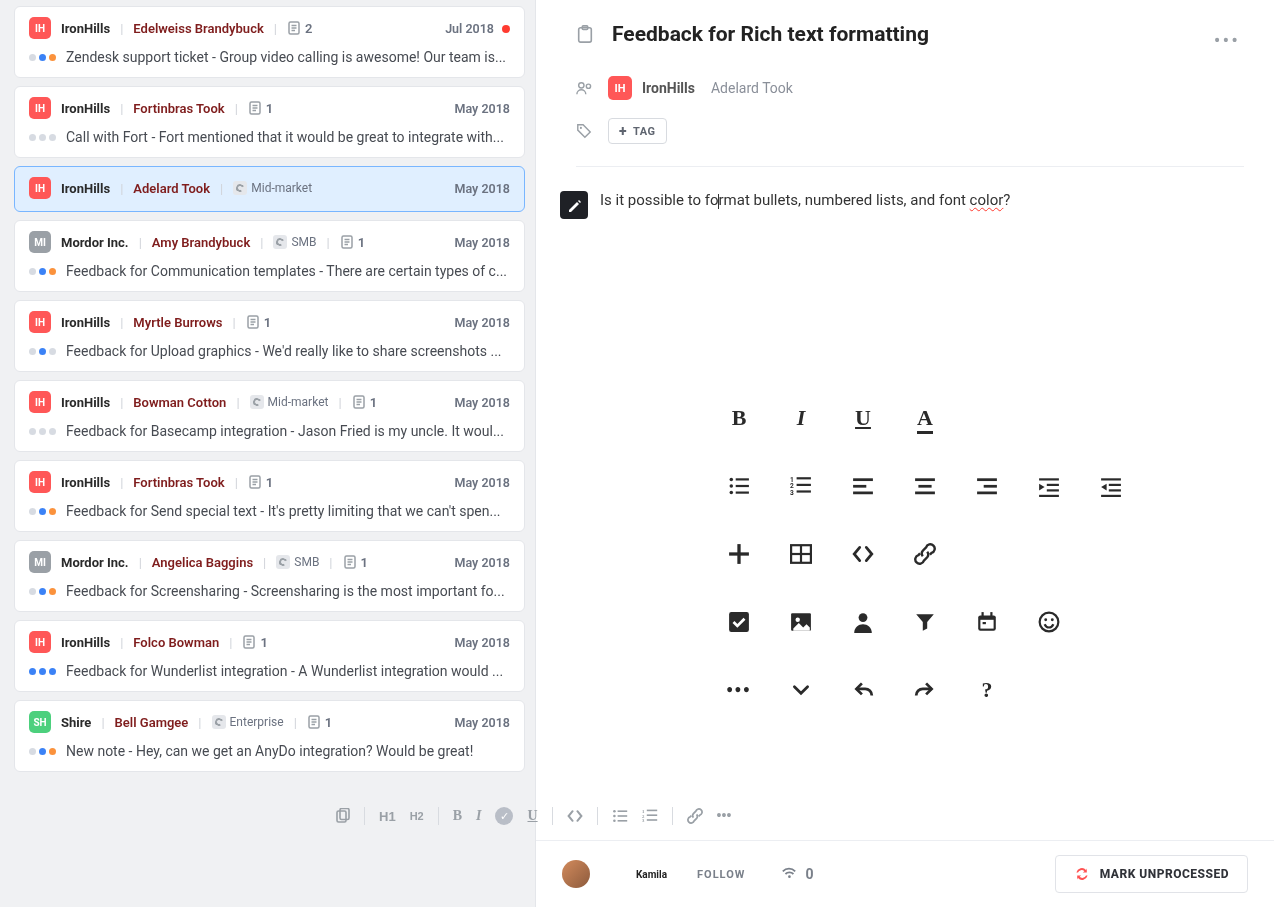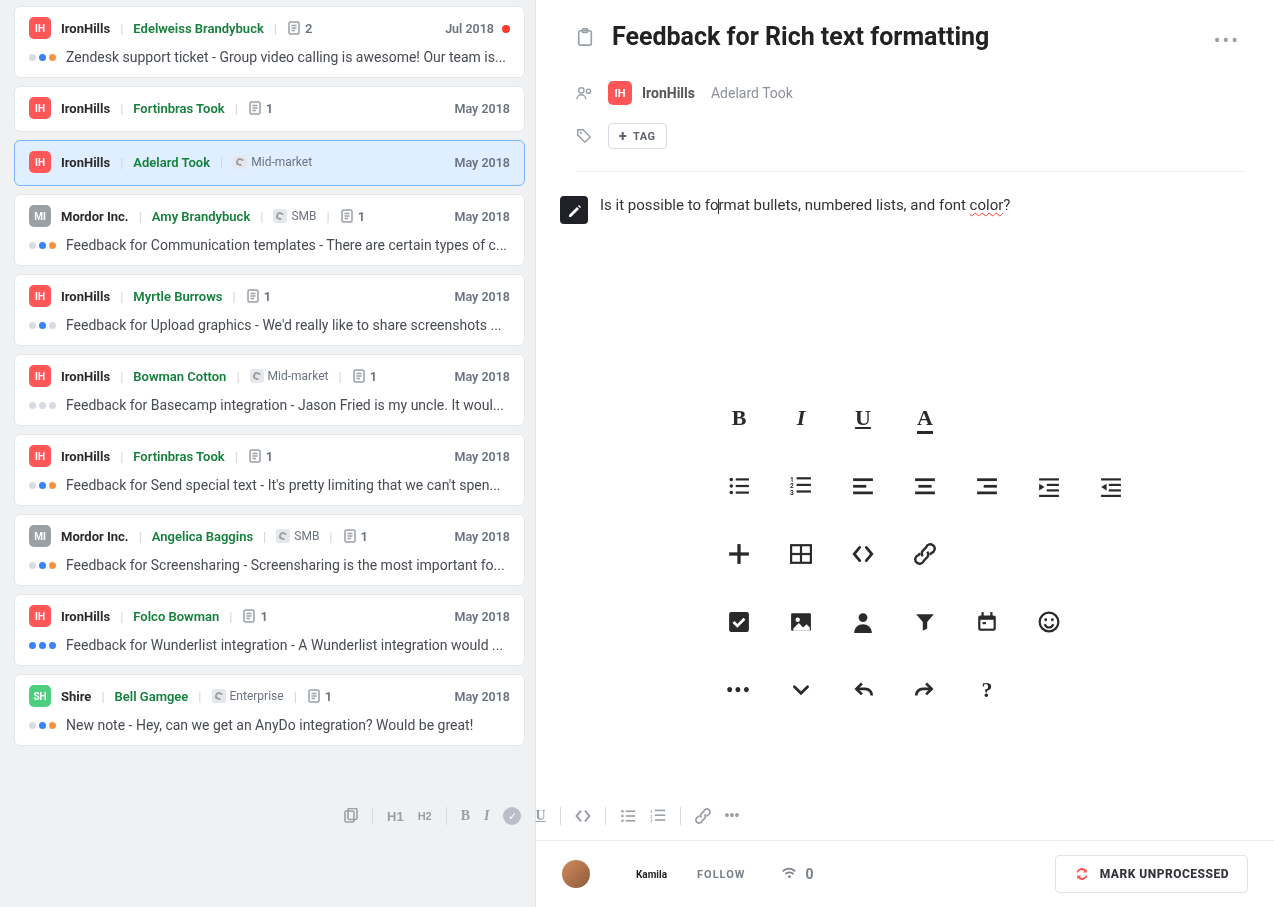--- a/index.html
+++ b/index.html
@@ -10,42 +10,42 @@
   
   .note-card { background:#fff; border:1px solid #e4e6ea; border-radius:6px; padding:10px 14px 12px; margin-bottom:8px; position:relative; cursor:pointer; }
   .note-card.selected { background:#e0efff; border-color:#79b6ff; }
   .note-header { display:flex; align-items:center; gap:10px; font-size:13px; }
   .org-badge { width:22px; height:22px; border-radius:5px; color:#fff; display:flex; align-items:center; justify-content:center; font-size:10px; font-weight:700; flex-shrink:0; }
   .org-ih { background:#ff5757; }
   .org-mi { background:#9aa0a6; }
   .org-sh { background:#4cd07d; }
   .org-name { font-weight:700; color:#2a2a2a; }
   .divider { color:#d0d3d9; }
-  .contact-name { font-weight:600; color:#15803d; }
+  .contact-name { font-weight:600; color:#7f1d1d; }
   .segment-chip { display:inline-flex; align-items:center; gap:4px; font-size:12px; font-weight:400; color:#6b7280; }
   .segment-chip .seg-icon { width:14px; height:14px; background:#e5e7eb; border-radius:3px; display:inline-block; position:relative; }
   .seg-icon::after { content:''; position:absolute; inset:3px 3px 3px 3px; border:2px solid #9aa0a6; border-radius:50%; border-right-color:transparent; transform:rotate(20deg); }
   .note-icon-count { display:inline-flex; align-items:center; gap:4px; font-size:13px; font-weight:600; color:#6b7280; }
   .note-icon { width:14px; height:14px; display:inline-block; }
   .note-icon svg { display:block; }
   .date { margin-left:auto; font-weight:600; font-size:12.5px; color:#6b7280; }
   .red-dot { width:8px; height:8px; border-radius:50%; background:#ff3b30; display:inline-block; margin-left:8px; }
   .note-body { display:flex; align-items:center; gap:10px; margin-top:10px; }
   .dots { display:flex; gap:3px; }
   .dot { width:7px; height:7px; border-radius:50%; }
   .dot.light { background:#d7dbe2; }
   .dot.blue { background:#3b82f6; }
   .dot.orange { background:#fb923c; }
   .note-text { flex:1; font-size:14px; color:#474b52; white-space:nowrap; overflow:hidden; text-overflow:ellipsis; }
 
   
   .detail-top { padding:22px 30px 0 40px; position:relative; }
   .detail-title-row { display:flex; align-items:center; gap:18px; }
   .clip-icon { width:18px; height:18px; color:#9aa0a6; }
-  .detail-title { font-size:25px; font-weight:700; color:#222;text-align:center; }
+  .detail-title { font-size:21px; font-weight:700; color:#222;text-align:center; }
   .more-dots { position:absolute; right:34px; top:28px; color:#9aa0a6; cursor:pointer; font-size:20px; letter-spacing:2px; }
   .meta-row { display:flex; align-items:center; gap:16px; margin-top:30px; font-size:14px; color:#555; }
   .meta-icon { width:16px; height:16px; color:#9aa0a6; }
   .org-chip { display:inline-flex; align-items:center; gap:10px; }
   .org-chip .org-badge { width:24px; height:24px; font-size:11px; }
   .tag-row { display:flex; align-items:center; gap:16px; margin-top:18px; }
   .add-tag { display:inline-flex; align-items:center; gap:6px; border:1px solid #d8dbe0; border-radius:4px; padding:4px 10px; font-size:11px; font-weight:700; letter-spacing:.5px; color:#5f6570; cursor:pointer; }
   .hr { border:none; border-top:1px solid #eceef2; margin:22px 0 0 0; }
   .doc-body { padding:24px 40px 0 24px; display:flex; gap:12px; align-items:flex-start; }
   .edit-handle { width:28px; height:28px; border-radius:4px; background:#1f2126; display:flex; align-items:center; justify-content:center; color:#fff; flex-shrink:0; }
@@ -55,21 +55,21 @@
   
   .palette { position:absolute; left:172px; top:396px; display:grid; grid-template-columns:repeat(7, 62px); gap:24px 0; }
   .palette .pcell { width:62px; height:44px; display:flex; align-items:center; justify-content:center; color:#2a2a2a; font-size:22px; font-weight:700; cursor:pointer; }
   .palette .pcell svg { width:22px; height:22px; }
   .palette .pcell .char { font-family: Georgia, serif; }
   .palette .pcell .u-char { text-decoration: underline; }
   .palette .pcell .a-ul { position:relative; }
   .palette .pcell .a-ul::after { content:''; position:absolute; left:0; right:0; bottom:-3px; height:3px; background:#2a2a2a; }
 
   
-  .list-toolbar { position:fixed; left:336px; bottom:80px; transform:translateY(0); display:flex; align-items:center; gap:14px; background:rgba(255,255,255,0.0); padding:2px 6px; color:#9aa0a6; }
+  .list-toolbar { position:fixed; left:328px; bottom:80px; transform:translateY(0); display:flex; align-items:center; gap:14px; background:rgba(255,255,255,0.0); padding:2px 6px; color:#9aa0a6; }
   .list-toolbar .tb-item { font-size:14px; font-weight:700; font-family:Georgia,serif; color:#9aa0a6; cursor:pointer; display:inline-flex; align-items:center; }
   .list-toolbar .sep { width:1px; height:18px; background:#d8dbe0; }
   .tb-circle { width:18px; height:18px; border-radius:50%; background:#b9bec7; display:inline-flex; align-items:center; justify-content:center; color:#fff; font-size:11px; }
 
   
   .detail-footer { margin-top:auto; border-top:1px solid #eceef2; display:flex; align-items:center; padding:14px 26px 14px 26px; gap:18px; background:#fff; }
   .avatar-img { width:28px; height:28px; border-radius:50%; background:linear-gradient(135deg,#d38b5d,#8c5a3c); display:inline-block; }
   .user-name { font-weight:700; font-size:10px; color:#222;margin-left:28px; }
   .follow-btn { font-size:11px; font-weight:700; letter-spacing:1px; color:#7a808a; cursor:pointer; margin-left:12px; }
   .follower-count { display:inline-flex; align-items:center; gap:8px; color:#7a808a; font-weight:700; font-size:14px; margin-left:18px; }
@@ -265,20 +265,28 @@
       <span class="divider">|</span>
           <span class="note-icon-count">
             <span class="note-icon">
               <svg viewBox="0 0 14 14">
                 <use href="#ic-note"></use>
               </svg>
             </span>
             <span>1</span>
           </span>
       <span class="date">May 2018</span>
+    </div>
+    <div class="note-body">
+      <span class="dots">
+            <span class="dot light"></span>
+            <span class="dot light"></span>
+            <span class="dot light"></span>
+          </span>
+      <span class="note-text">Call with Fort - Fort mentioned that it would be great to integrate with...</span>
     </div>
       </div>
       <div class="note-card selected">
     <div class="note-header">
       <span class="org-badge org-ih">IH</span>
       <span class="org-name">IronHills</span>
       <span class="divider">|</span>
       <span class="contact-name">Adelard Took</span>
       <span class="divider">|</span>
           <span class="segment-chip">

